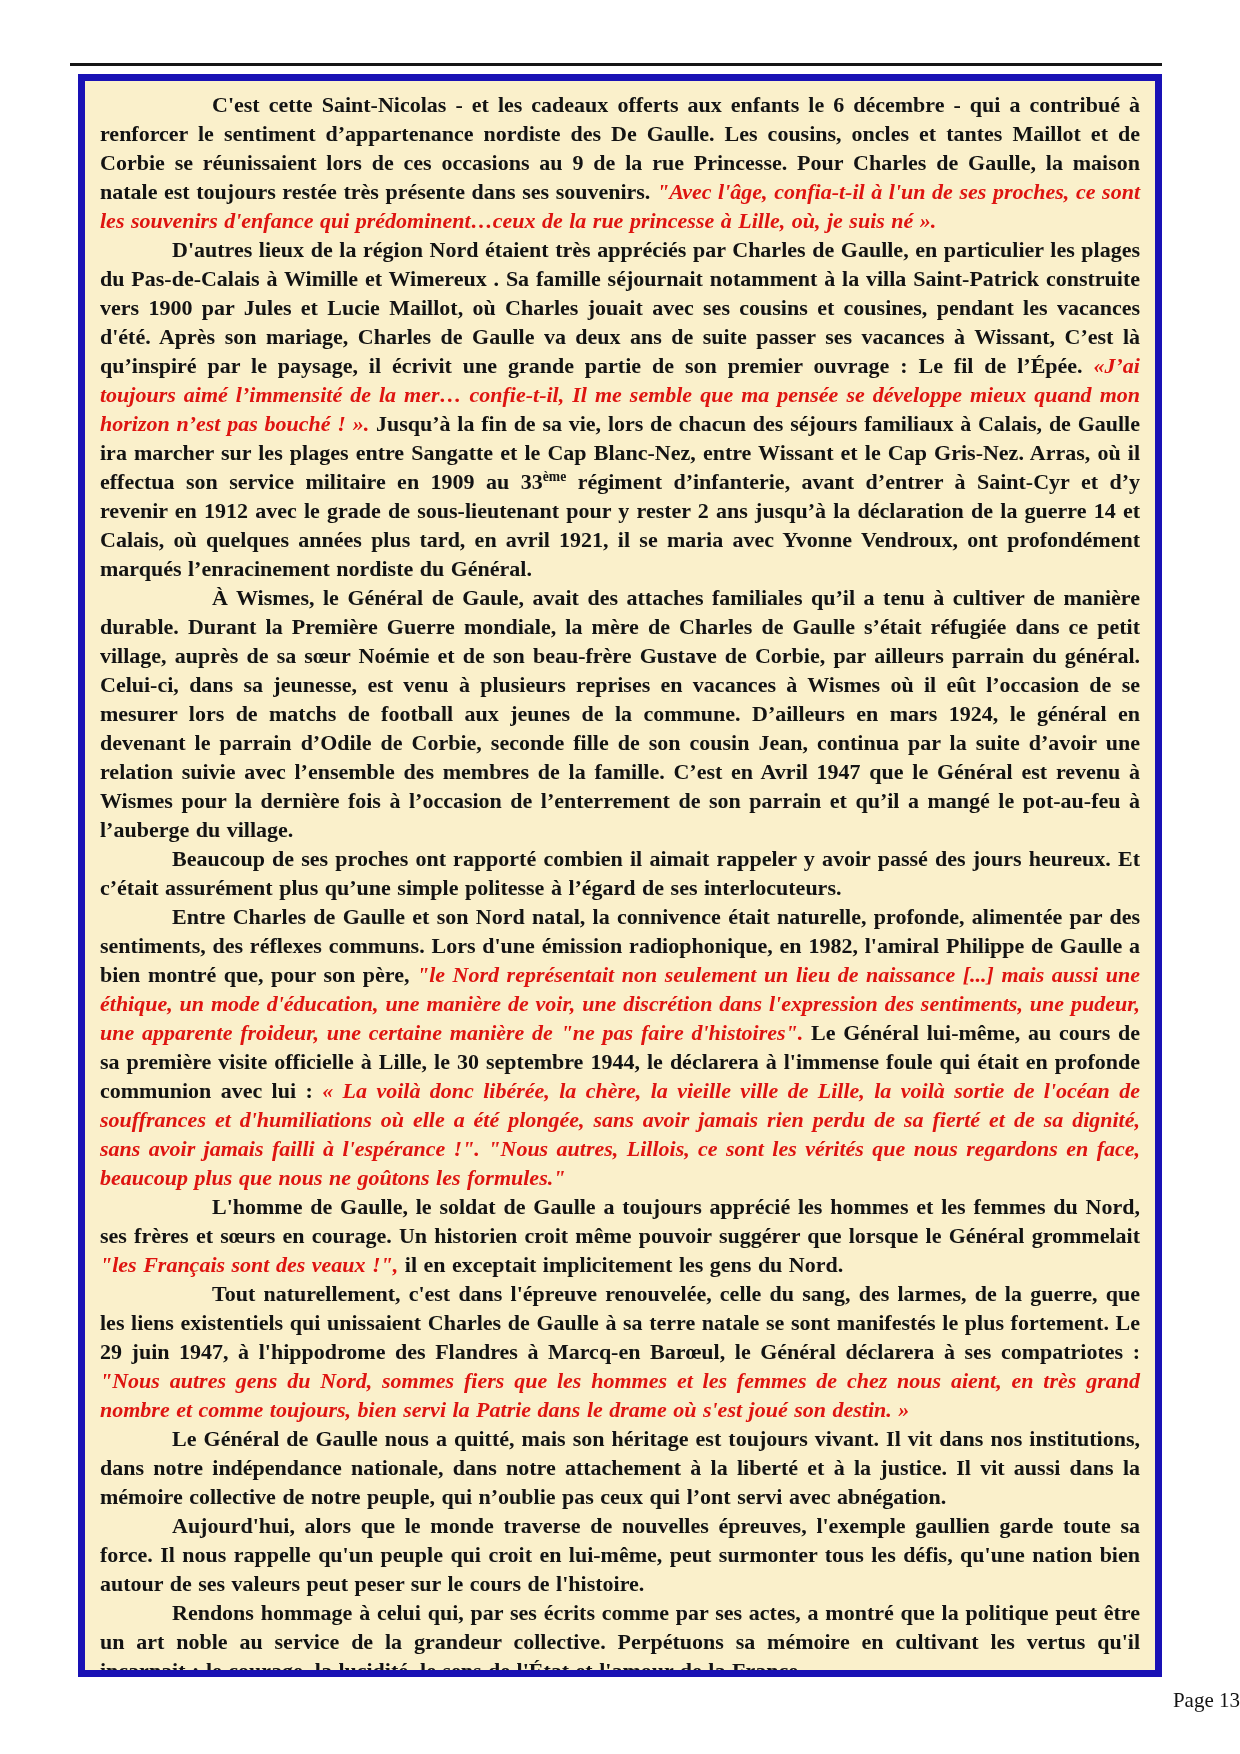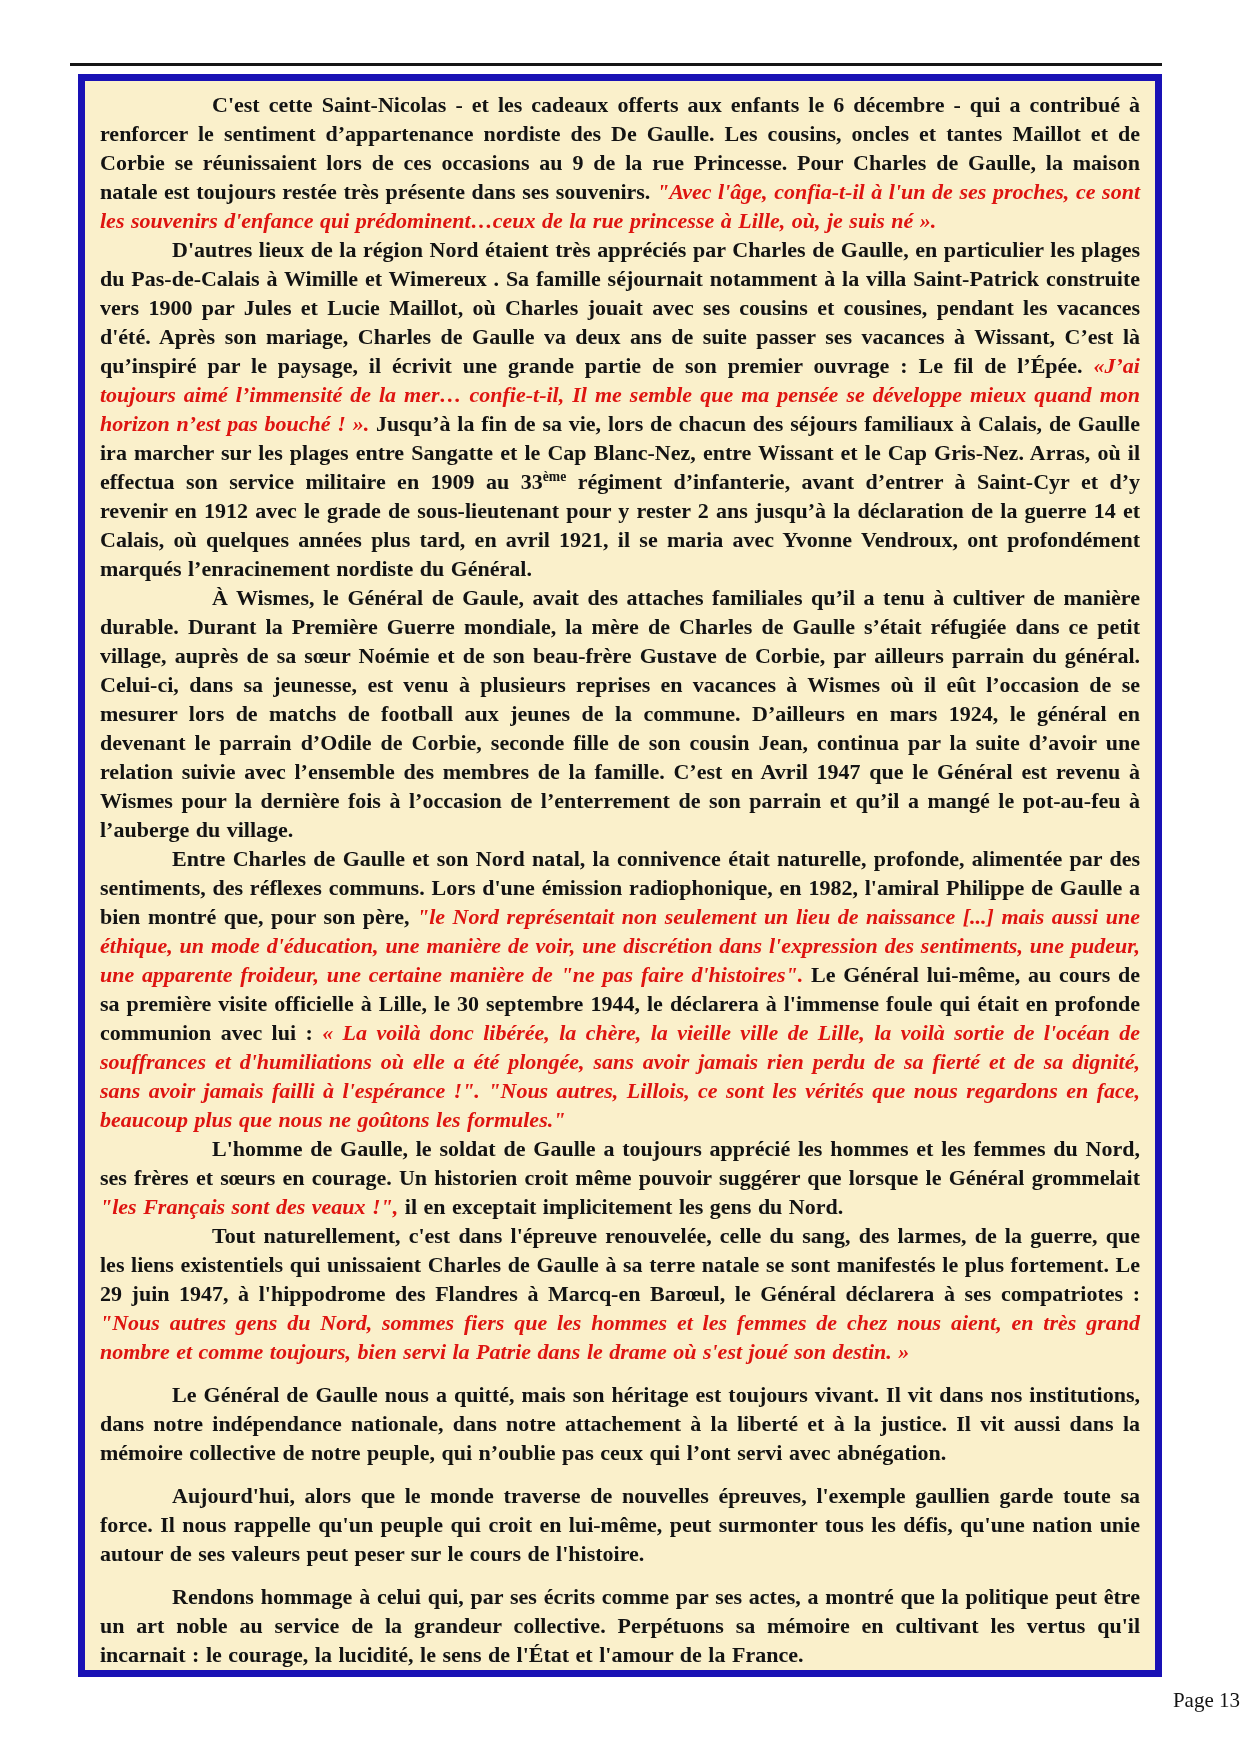--- a/index.html
+++ b/index.html
@@ -36,21 +36,21 @@
   .para{
     font-size:22px;
     line-height:29px;
     font-weight:bold;
     color:var(--ink);
     text-align:justify;
     word-spacing:1px;
   }
   .indent-lg{text-indent:112px;}
   .indent-md{text-indent:72px;}
-  .space-before{margin-top:14px;}
+  .space-before{}
   .seg-black{color:var(--ink);}
   .seg-red{color:var(--red);font-style:italic;}
   .seg-sup{vertical-align:super;font-size:0.62em;line-height:0;}
   .page-number{
     position:absolute;
     left:0; top:1688px;
     width:100%;
     text-align:right;
     font-size:21px;
     color:#131313;
@@ -61,24 +61,25 @@
 <body>
 
 <div class="page">
   <div class="top-rule"></div>
 
   <div class="doc-box">
     <div id="paragraphs">
         <p class="para indent-lg"><span class="seg-black">C'est cette Saint-Nicolas - et les cadeaux offerts aux enfants le 6 décembre - qui a contribué à renforcer le sentiment d’appartenance nordiste des De Gaulle. Les cousins, oncles et tantes Maillot et de Corbie se réunissaient lors de ces occasions au 9 de la rue Princesse. Pour Charles de Gaulle, la maison natale est toujours restée très présente dans ses souvenirs. </span><span class="seg-red">"Avec l'âge, confia-t-il à l'un de ses proches, ce sont les souvenirs d'enfance qui prédominent…ceux de la rue princesse à Lille, où, je suis né ».</span></p>
         <p class="para indent-md"><span class="seg-black">D'autres lieux de la région Nord étaient très appréciés par Charles de Gaulle, en particulier les plages du Pas-de-Calais à  Wimille et Wimereux . Sa famille séjournait notamment à la villa Saint-Patrick construite vers 1900 par Jules et Lucie Maillot, où Charles jouait avec ses cousins et cousines, pendant les vacances d'été. Après son mariage, Charles de Gaulle va deux ans de suite passer ses vacances à Wissant, C’est là qu’inspiré par le paysage, il écrivit une grande partie de son premier ouvrage : Le fil de l’Épée. </span><span class="seg-red">«J’ai toujours aimé l’immensité de la mer… confie-t-il, Il me semble que ma pensée se développe mieux quand mon horizon n’est pas bouché ! ». </span><span class="seg-black">Jusqu’à la fin de sa vie, lors de chacun des séjours familiaux à Calais, de Gaulle ira marcher sur les plages entre Sangatte et le Cap Blanc-Nez, entre Wissant et le Cap Gris-Nez.  Arras, où il effectua son service militaire en 1909 au 33</span><span class="seg-sup">ème</span><span class="seg-black"> régiment d’infanterie, avant d’entrer à Saint-Cyr et d’y revenir en 1912  avec le grade de sous-lieutenant pour y rester 2 ans jusqu’à la déclaration de la guerre 14 et Calais, où  quelques années plus tard, en avril 1921, il se maria avec Yvonne Vendroux, ont profondément marqués l’enracinement nordiste du Général.</span></p>
         <p class="para indent-lg"><span class="seg-black">À Wismes, le Général de Gaule, avait des attaches familiales qu’il a tenu à cultiver de manière durable. Durant la Première Guerre mondiale, la mère de Charles de Gaulle s’était réfugiée dans ce petit village, auprès de sa sœur Noémie et de son beau-frère Gustave de Corbie, par ailleurs parrain du général. Celui-ci, dans sa jeunesse, est venu à plusieurs reprises en vacances à Wismes où il eût l’occasion de se mesurer lors de matchs de football aux jeunes de la commune.  D’ailleurs en mars 1924, le général en devenant le parrain d’Odile de Corbie, seconde fille de son cousin Jean, continua par la suite d’avoir une relation suivie avec l’ensemble des membres de la famille. C’est en Avril 1947 que le Général est revenu à Wismes pour la dernière fois à l’occasion de l’enterrement de son parrain et qu’il a mangé le pot-au-feu à l’auberge du village.</span></p>
+        <p class="para indent-md"><span class="seg-black">Beaucoup de ses proches ont rapporté combien il aimait rappeler y avoir passé des jours heureux. Et c’était assurément plus qu’une simple politesse à l’égard de ses interlocuteurs.</span></p>
         <p class="para indent-md"><span class="seg-black">Entre Charles de Gaulle et son Nord natal, la connivence était naturelle, profonde, alimentée par des sentiments, des réflexes communs. Lors d'une émission radiophonique, en 1982, l'amiral Philippe de Gaulle a bien montré que, pour son père, </span><span class="seg-red">"le Nord représentait non seulement un lieu de naissance [...] mais aussi une éthique, un mode d'éducation, une manière de voir, une discrétion dans l'expression des sentiments, une pudeur, une apparente froideur, une certaine manière de "ne pas faire d'histoires". </span><span class="seg-black">Le Général lui-même, au cours de sa première visite officielle à Lille, le 30 septembre 1944, le déclarera à l'immense foule qui était en profonde communion avec lui : </span><span class="seg-red">«  La voilà donc libérée, la chère, la vieille ville de Lille, la voilà sortie de l'océan de souffrances et d'humiliations où elle a été plongée, sans avoir jamais rien perdu de sa fierté et de sa dignité, sans avoir jamais failli à l'espérance !". "Nous autres, Lillois, ce sont les vérités que nous regardons en face, beaucoup plus que nous ne goûtons les formules."</span></p>
         <p class="para indent-lg"><span class="seg-black">L'homme de Gaulle, le soldat de Gaulle a toujours apprécié les hommes et les femmes du Nord, ses frères et sœurs en courage. Un historien croit même pouvoir suggérer que lorsque le Général grommelait </span><span class="seg-red">"les Français sont des veaux !",</span><span class="seg-black"> il en exceptait implicitement les gens du Nord.</span></p>
         <p class="para indent-lg"><span class="seg-black">Tout naturellement, c'est dans l'épreuve renouvelée, celle du sang, des larmes, de la guerre, que les liens existentiels qui unissaient Charles de Gaulle à sa terre natale se sont manifestés le plus fortement. Le 29 juin 1947, à l'hippodrome des Flandres à Marcq-en Barœul, le Général déclarera à ses compatriotes : </span><span class="seg-red">"Nous autres gens du Nord, sommes fiers que les hommes et les femmes de chez nous aient, en très grand nombre et comme toujours, bien servi la Patrie dans le drame où s'est joué son destin. »</span></p>
         <p class="para indent-md space-before"><span class="seg-black">Le Général de Gaulle nous a quitté, mais son héritage est toujours vivant. Il vit dans nos institutions, dans notre indépendance nationale, dans notre attachement à la liberté et à la justice. Il vit aussi dans la mémoire collective de notre peuple, qui n’oublie pas ceux qui l’ont servi avec abnégation.</span></p>
-        <p class="para indent-md space-before"><span class="seg-black">Aujourd'hui, alors que le monde traverse de nouvelles épreuves, l'exemple gaullien garde toute sa force. Il nous rappelle qu'un peuple qui croit en lui-même, peut surmonter tous les défis, qu'une nation unie autour de ses valeurs peut peser sur le cours de l'histoire.</span></p>
+        <p class="para indent-md space-before"><span class="seg-black">Aujourd'hui, alors que le monde traverse de nouvelles épreuves, l'exemple gaullien garde toute sa force. Il nous rappelle qu'un peuple qui croit en lui-même, peut surmonter tous les défis, qu'une nation bien autour de ses valeurs peut peser sur le cours de l'histoire.</span></p>
         <p class="para indent-md space-before"><span class="seg-black">Rendons hommage à celui qui, par ses écrits comme par ses actes, a montré que la politique peut être un art noble au service de la grandeur collective. Perpétuons sa mémoire en cultivant les vertus qu'il incarnait : le courage, la lucidité, le sens de l'État et l'amour de la France.</span></p>
       </div>
 
   </div>
 
   <div class="page-number">Page 13</div>
 </div>
 
 </body></html>

